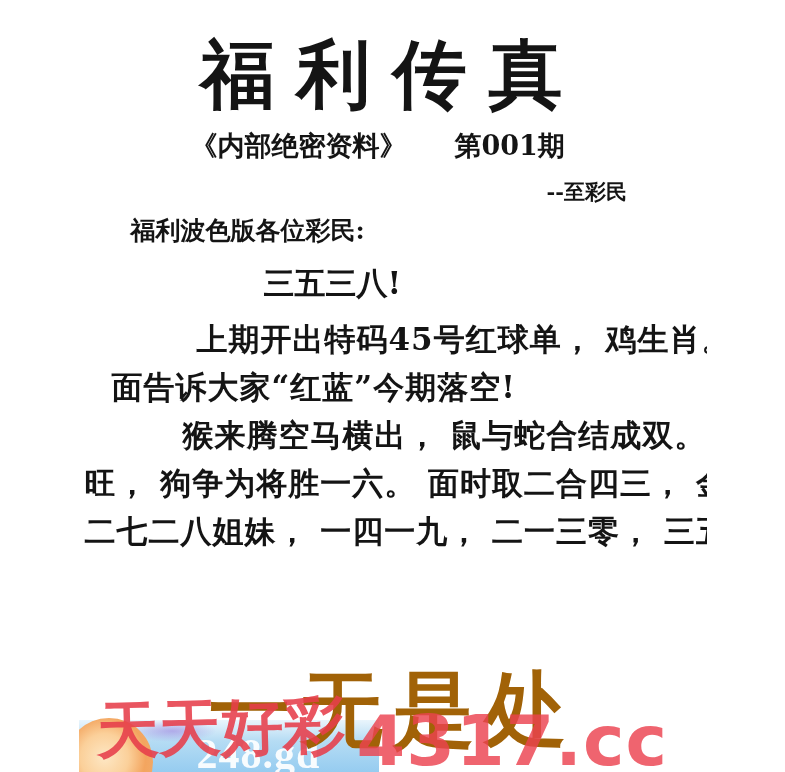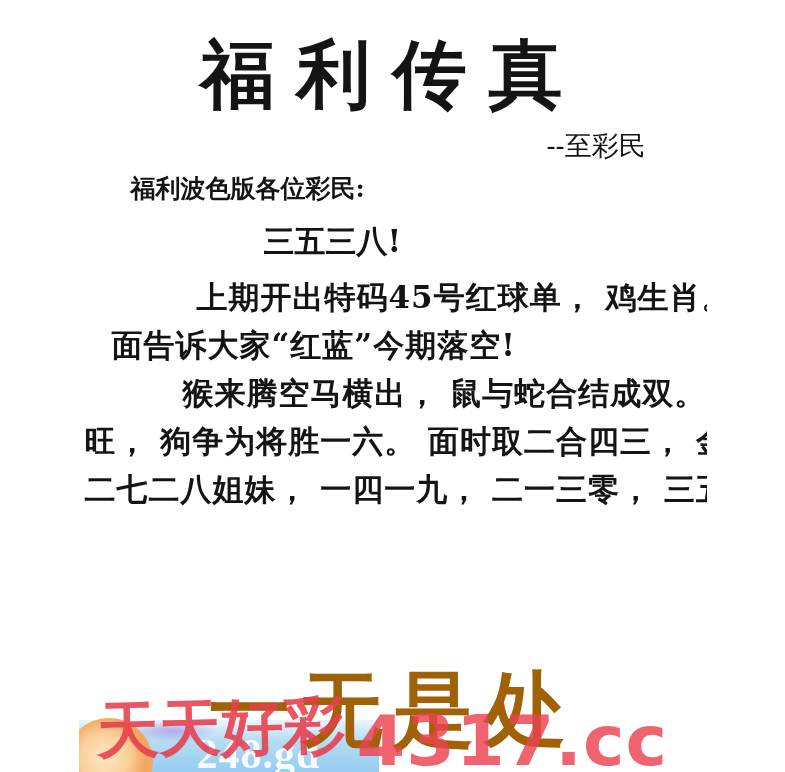--- a/index.html
+++ b/index.html
@@ -31,22 +31,22 @@
     margin-top: 14px;
     font-size: 27px;
     font-weight: bold;
     white-space: nowrap;
   }
   .issue-number { margin-left: 48px; }
   
   .dedication {
     padding-left: 468px;
     margin-top: 14px;
-    font-size: 27px;
-    font-weight: normal;
+    font-size: 21px;
+    font-weight: bold;
     white-space: nowrap;
   }
   
   .salutation {
     padding-left: 52px;
     margin-top: 8px;
     font-size: 25px;
     font-weight: bold;
     white-space: nowrap;
   }
@@ -158,20 +158,24 @@
     white-space: nowrap;
   }
 </style>
 </head>
 <body>
 
 <div class="page">
 
   <div class="title">福利传真</div>
 
+  <div class="meta-row">
+    <span class="issue-label">《内部绝密资料》</span>
+    <span class="issue-number">第001期</span>
+  </div>
 
   <div class="dedication">--至彩民</div>
 
   <div class="salutation">福利波色版各位彩民:</div>
 
   <div class="greeting">三五三八!</div>
 
   <div class="body-lines">
     <div class="line-0">上期开出特码45号红球单， 鸡生肖。 昨天信中提供</div>
     <div class="line-2">面告诉大家“红蓝”今期落空!</div>

